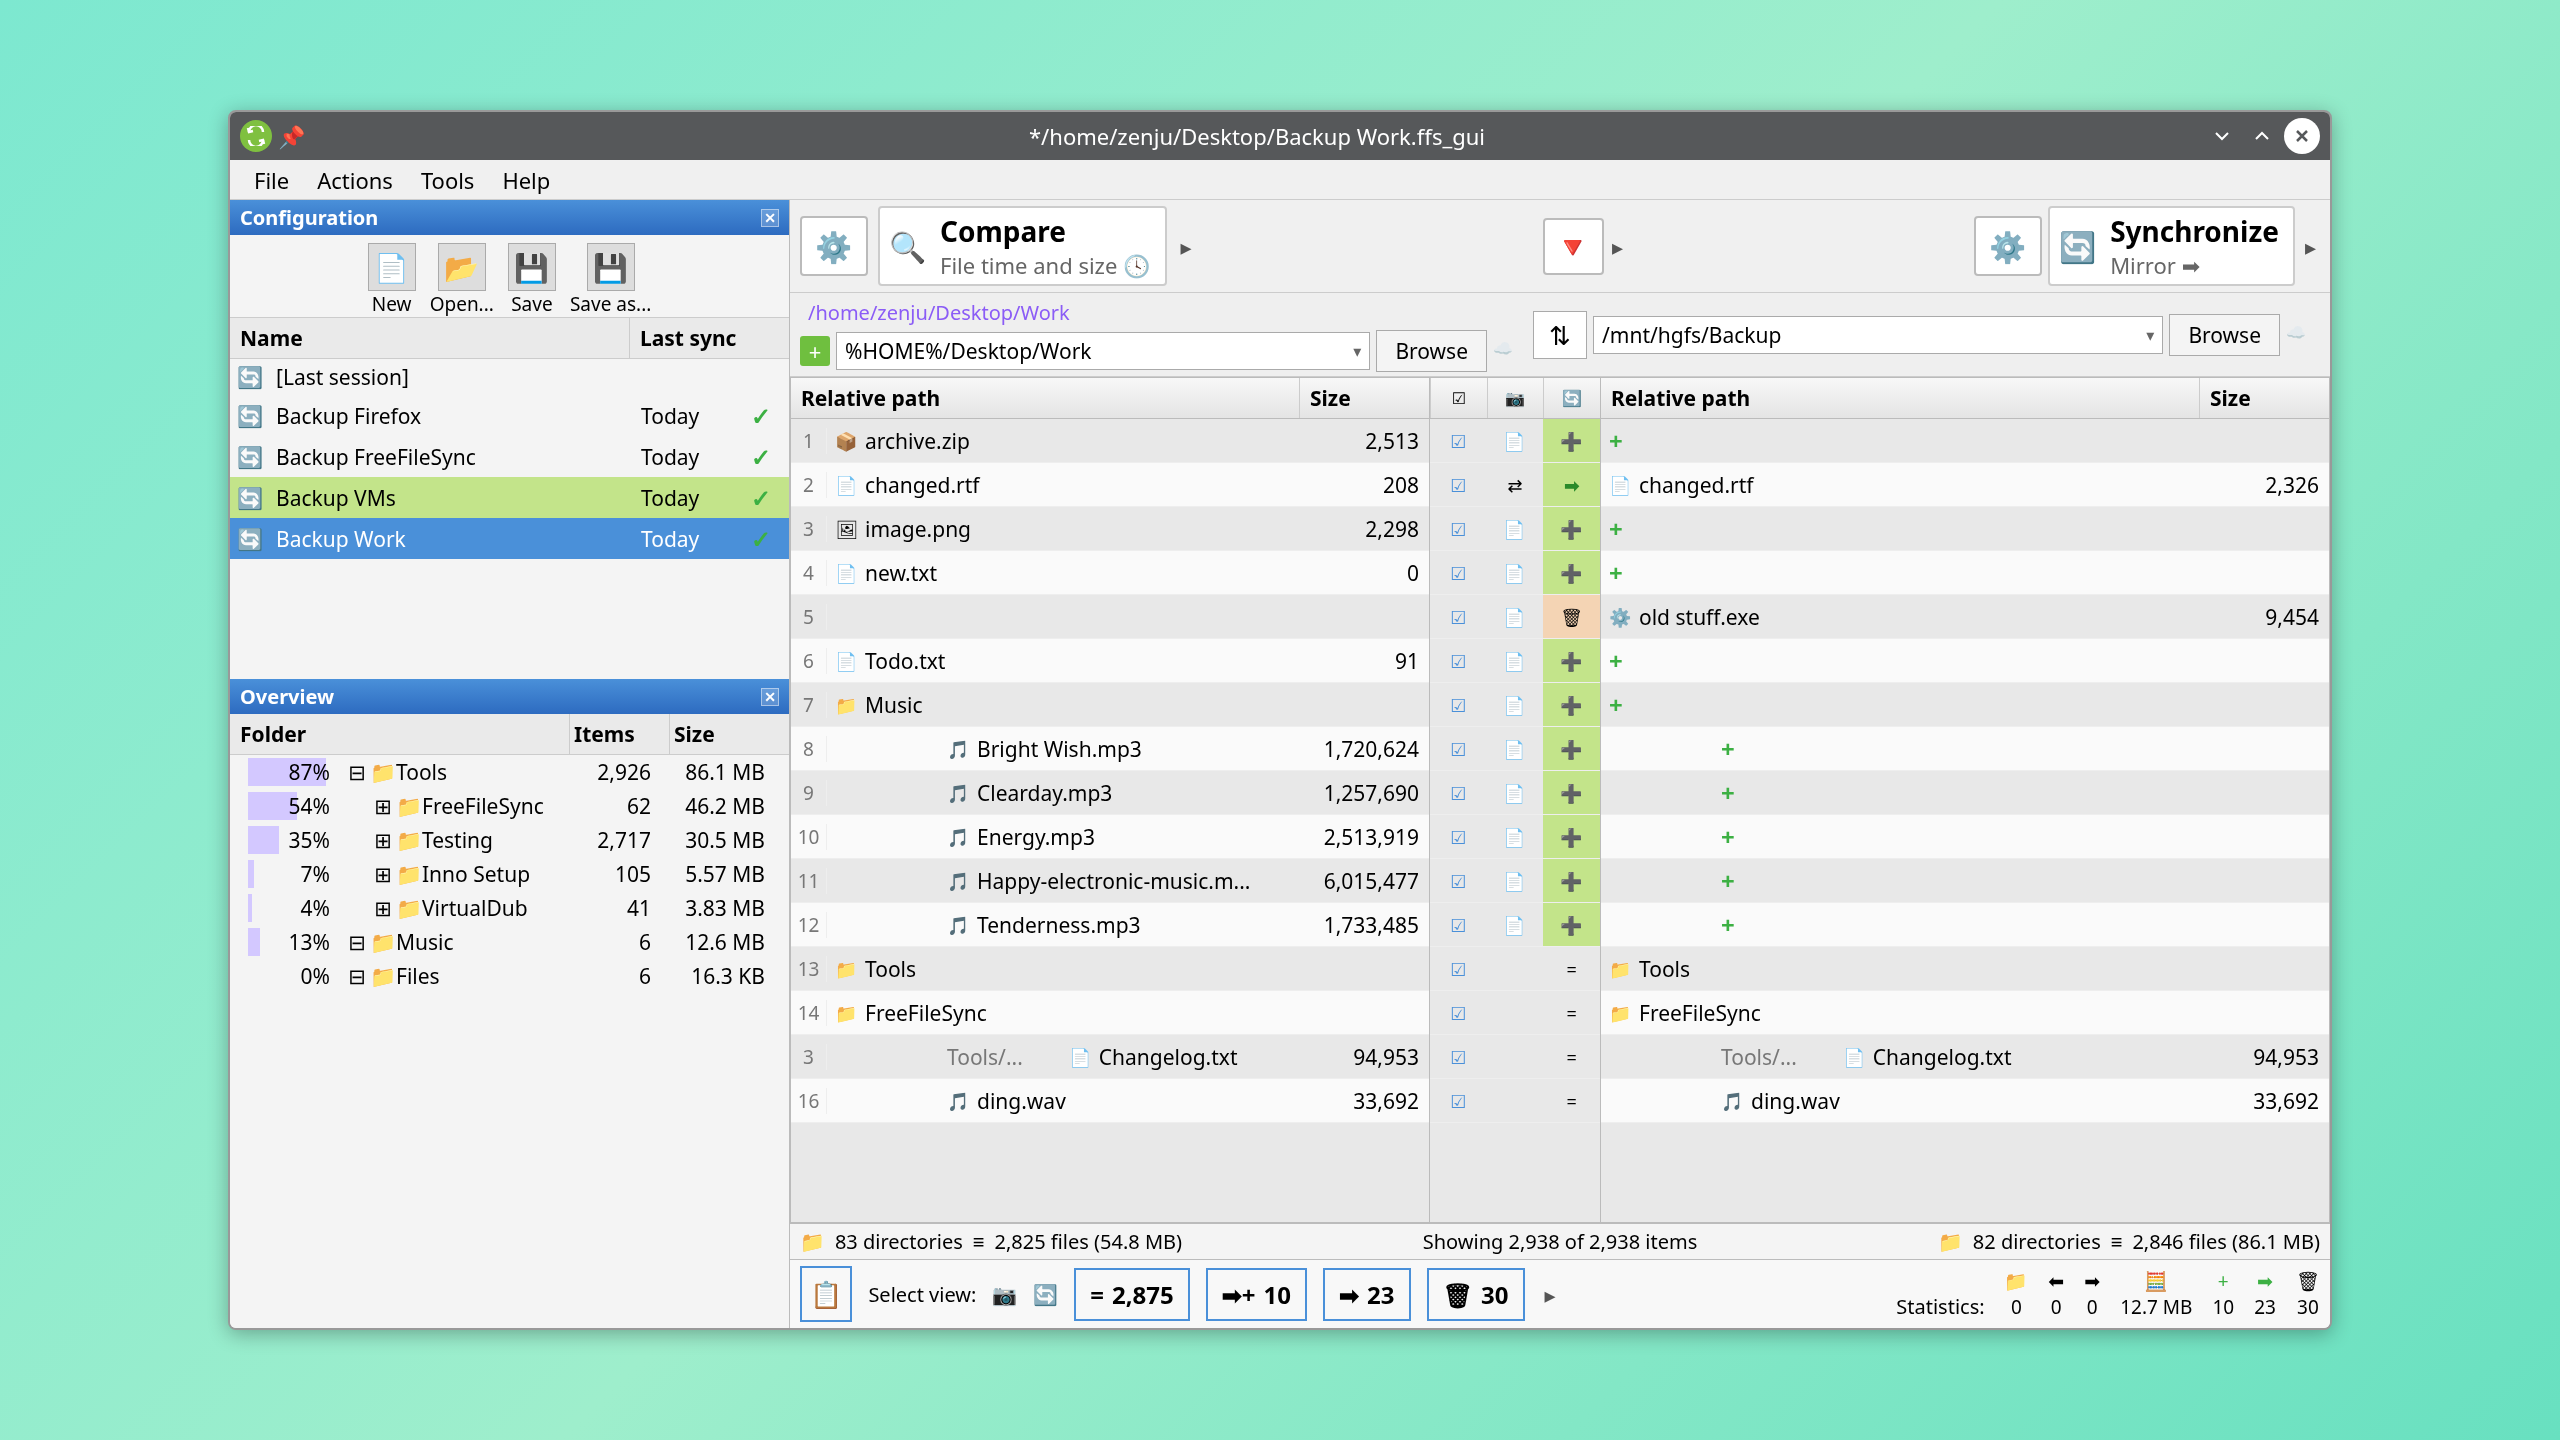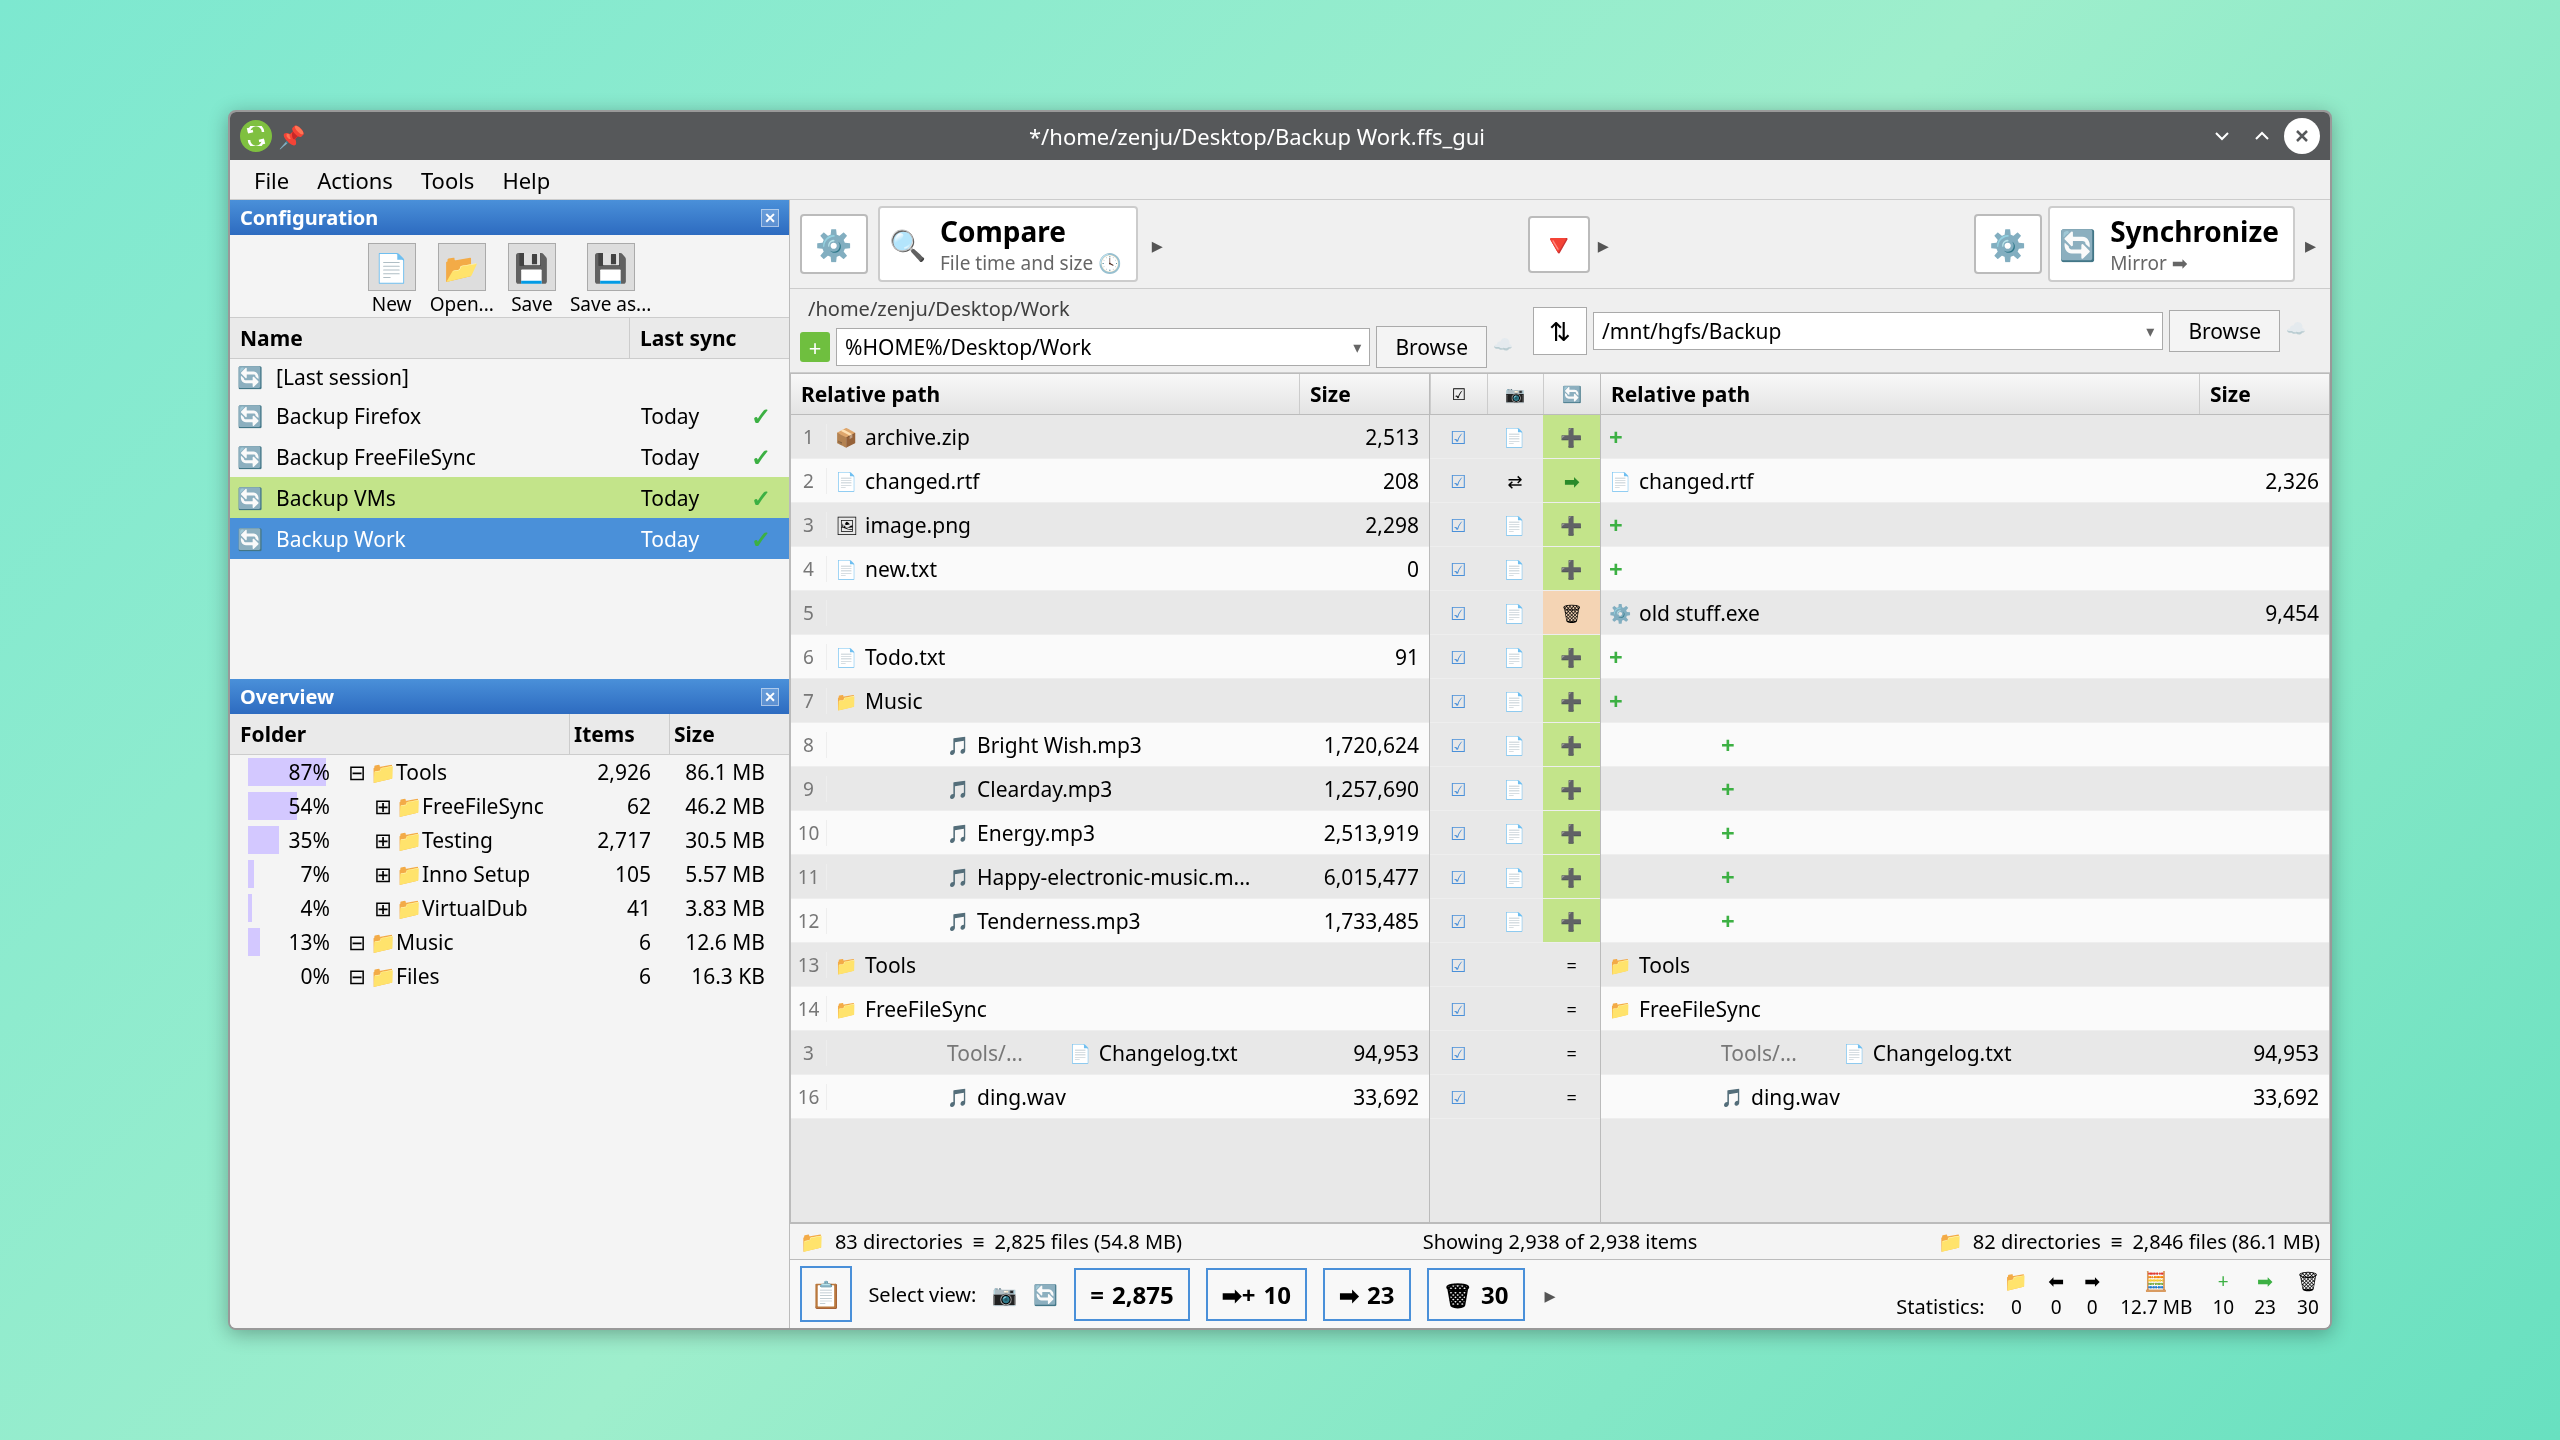--- a/index.html
+++ b/index.html
@@ -38,33 +38,33 @@
 .orow .pct { width:90px; text-align:right; padding-right:8px; margin-right:6px;}
 .orow .oic { width:26px; text-align:center;}
 .orow .onm { flex:1;}
 .orow .oit { width:80px; text-align:right;}
 .orow .osz { width:120px; text-align:right; padding-right:6px;}
 .right-col { flex:1; display:flex; flex-direction:column; overflow:hidden;}
 .top-toolbar { display:flex; align-items:center; padding: 6px 10px; gap:10px; border-bottom:1px solid #ccc; background:#f0f0f0;}
 .bigbtn { border:2px solid #bbb; background:#fff; display:flex; align-items:center; padding:6px 10px; border-radius:4px; cursor:pointer;}
 .compare-btn{ border:2px solid #ccc; background:#fff; display:flex;align-items:center; gap:10px; border-radius:4px; padding:4px 14px 4px 6px;}
 .compare-btn .title{ font-size:28px; font-weight:bold;}
-.compare-btn .sub{ font-size:19px; color:#666;}
+.compare-btn .sub{ font-size:22px; color:#666;}
 .settings-ic { width:44px;height:44px;display:flex;align-items:center;justify-content:center;font-size:30px;}
 .arrow{ font-size:22px;color:#555; padding:0 4px;cursor:pointer;}
 .funnel-grp{display:flex;align-items:center;gap:4px; margin:0 20px;}
 .sync-grp{display:flex;align-items:center;gap:6px;}
 .path-row{ display:flex; align-items:center; gap:6px; padding:4px 10px; background:#efefef; border-bottom:1px solid #ccc;}
 .path-row .plus{ width:30px;height:30px;background:#6fbf3f;color:#fff;display:flex;align-items:center;justify-content:center;font-size:22px;border-radius:3px;cursor:pointer;}
 .path-row .combo{ flex:1; display:flex;align-items:center; border:1px solid #aaa; background:#fff; padding:4px 8px; font-size:21px;}
 .path-row .combo .dd{margin-left:auto; font-size:16px;color:#666;}
 .path-row .btn{ padding:6px 18px; border:1px solid #aaa; background:#f4f4f4; font-size:21px;cursor:pointer;}
 .path-row .cloud{ width:34px;height:28px;}
 .path-row .swap{ width:54px;height:48px;border:1px solid #aaa;background:#fff;display:flex;align-items:center;justify-content:center;font-size:26px;cursor:pointer;}
-.path-hdr{ font-size:20px; color:#404040; padding:2px 8px;}
+.path-hdr{ font-size:20px; color:#8b5cf6; padding:2px 8px;}
 .grid-area{ flex:1; display:flex; overflow:hidden;}
 .grid-left, .grid-right { display:flex; flex-direction:column; border:1px solid #bbb;}
 .grid-left{ flex: 0 0 640px;} .grid-right{ flex:1;}
 .grid-mid{ width:170px; display:flex; flex-direction:column; border-top:1px solid #bbb;border-bottom:1px solid #bbb;}
 .ghdr{ display:flex; background:linear-gradient(#f8f8f8,#e4e4e4);border-bottom:1px solid #bbb;font-size:21px;font-weight:bold;}
 .ghdr .cp{flex:1;padding:6px 10px;} .ghdr .cs{width:130px;padding:6px 10px;border-left:1px solid #ccc;text-align:left;}
 .grow{display:flex;align-items:center;font-size:21px;border-bottom:1px solid #eee;height:44px;}
 .grow.alt{background:#fafafa;}
 .grow .num{width:36px;text-align:center;color:#777;font-size:19px;border-right:1px solid #eee;}
 .grow .fn{flex:1;padding-left:8px;display:flex;align-items:center;gap:6px;} .grow .fn.ind2{padding-left:120px;}

